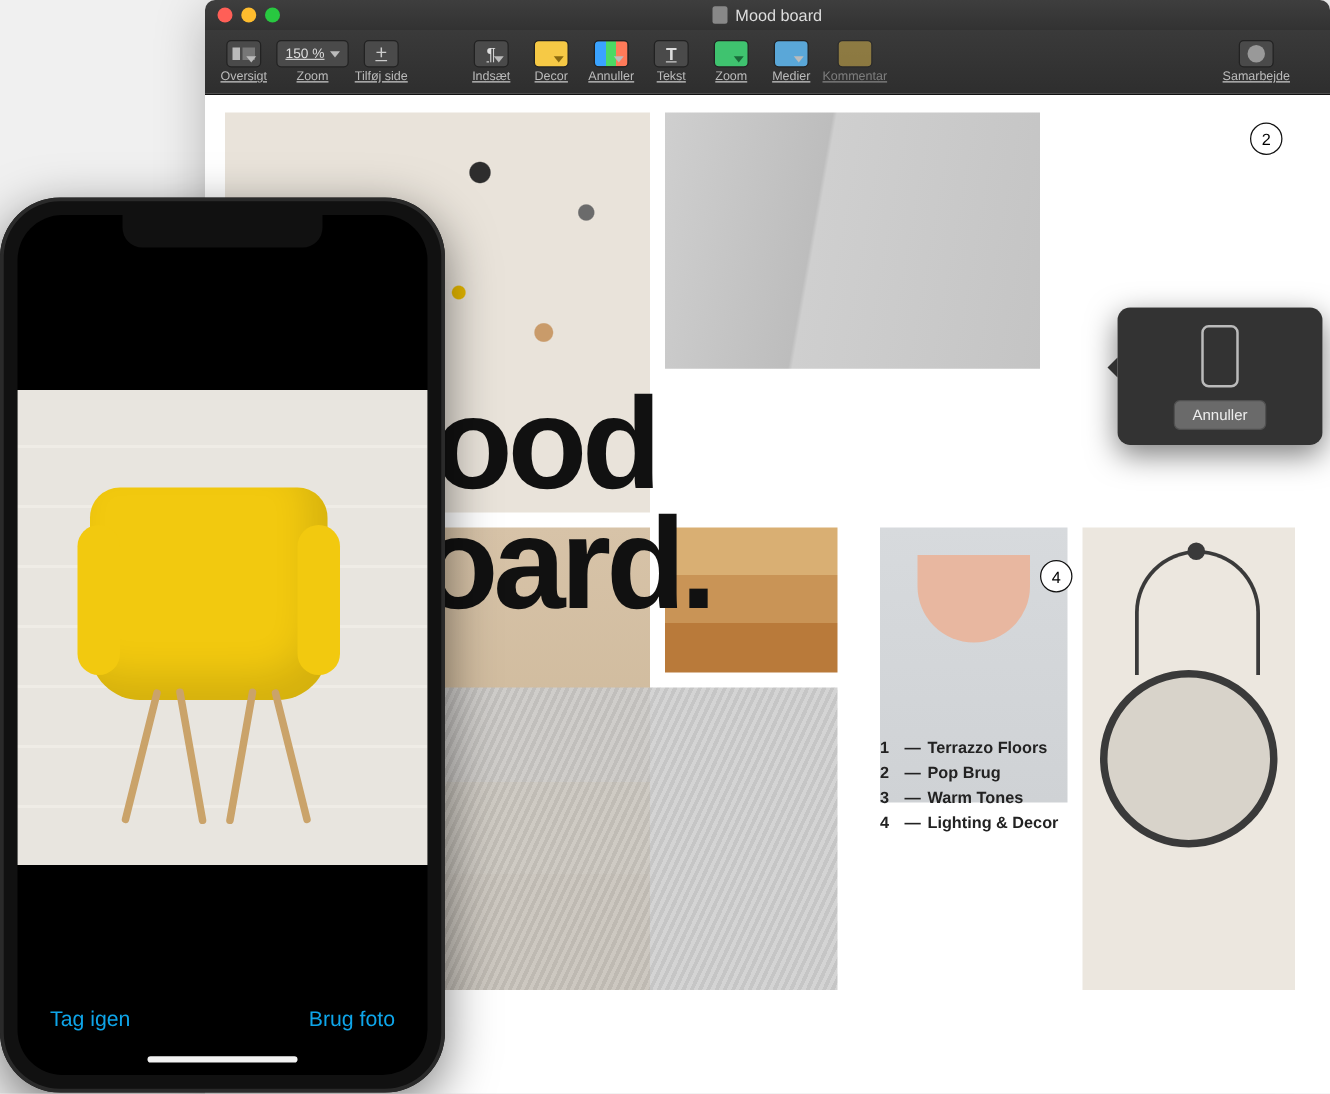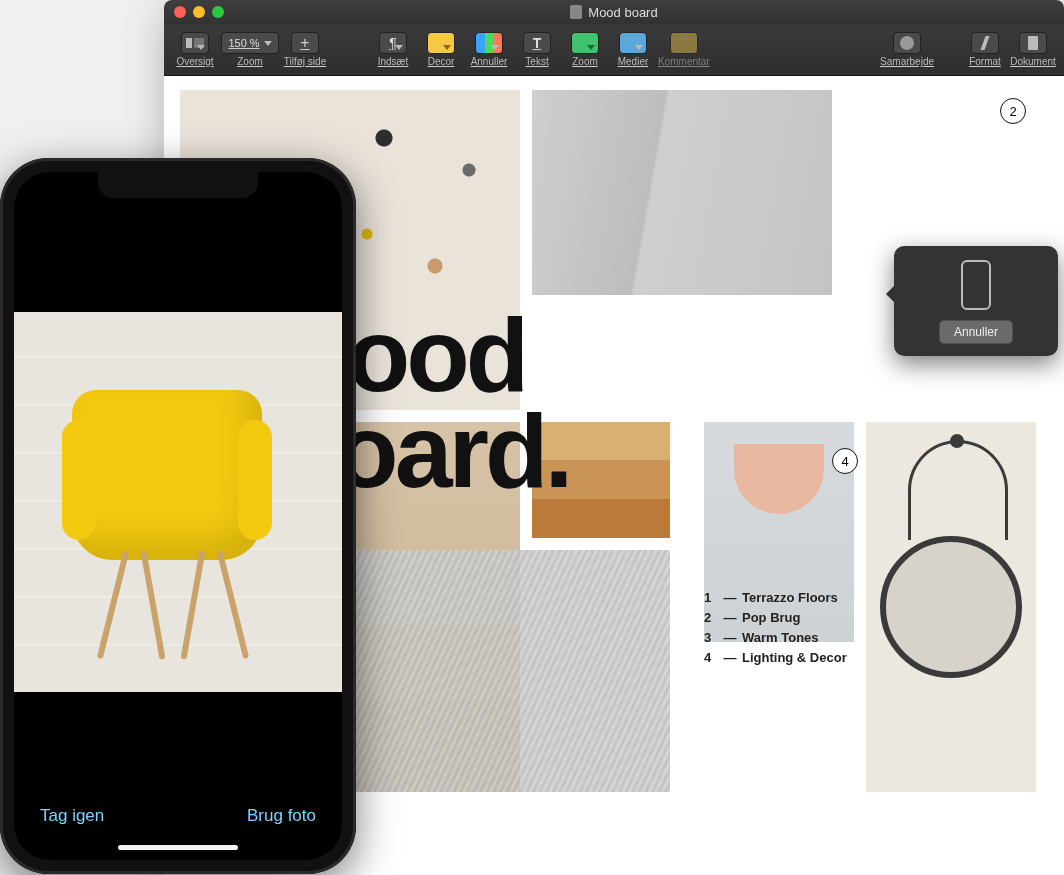--- a/index.html
+++ b/index.html
@@ -237,21 +237,21 @@
   .legs{position:absolute;left:30px;top:178px;width:160px;height:120px;}
   .leg{position:absolute;width:6px;height:110px;background:#caa36a;border-radius:3px;}
   .leg.a{left:20px;transform:rotate(14deg);}
   .leg.b{left:60px;transform:rotate(-10deg);}
   .leg.c{left:100px;transform:rotate(10deg);}
   .leg.d{left:140px;transform:rotate(-14deg);}
 
   .iphone-actions{
     position:absolute;left:0;right:0;bottom:34px;
     display:flex;justify-content:space-between;padding:0 26px;
-    color:#7dd3fc;font-size:17px;
+    color:#0ea5e9;font-size:17px;
   }
   .home-ind{
     position:absolute;bottom:10px;left:50%;transform:translateX(-50%);
     width:120px;height:5px;background:#fff;border-radius:3px;opacity:.95;
   }
 </style>
 </head>
 <body>
 
 <div class="mac-window">
@@ -334,30 +334,20 @@
 
     <div class="spacer"></div>
 
     <div class="tbtn">
       <div class="ic collab"></div>
       <div class="lbl">Samarbejde</div>
     </div>
 
     <div style="width:20px"></div>
 
-    <div class="tgroup">
-      <div class="tbtn">
-        <div class="ic format"></div>
-        <div class="lbl">Format</div>
-      </div>
-      <div class="tbtn">
-        <div class="ic doc"></div>
-        <div class="lbl">Dokument</div>
-      </div>
-    </div>
   </div>
 
   <div class="canvas">
     <div class="page">
 
       <div class="img terrazzo"></div>
       <div class="img concrete"></div>
       <div class="img sofa"></div>
       <div class="img stripe"></div>
       <div class="img fur"></div>

